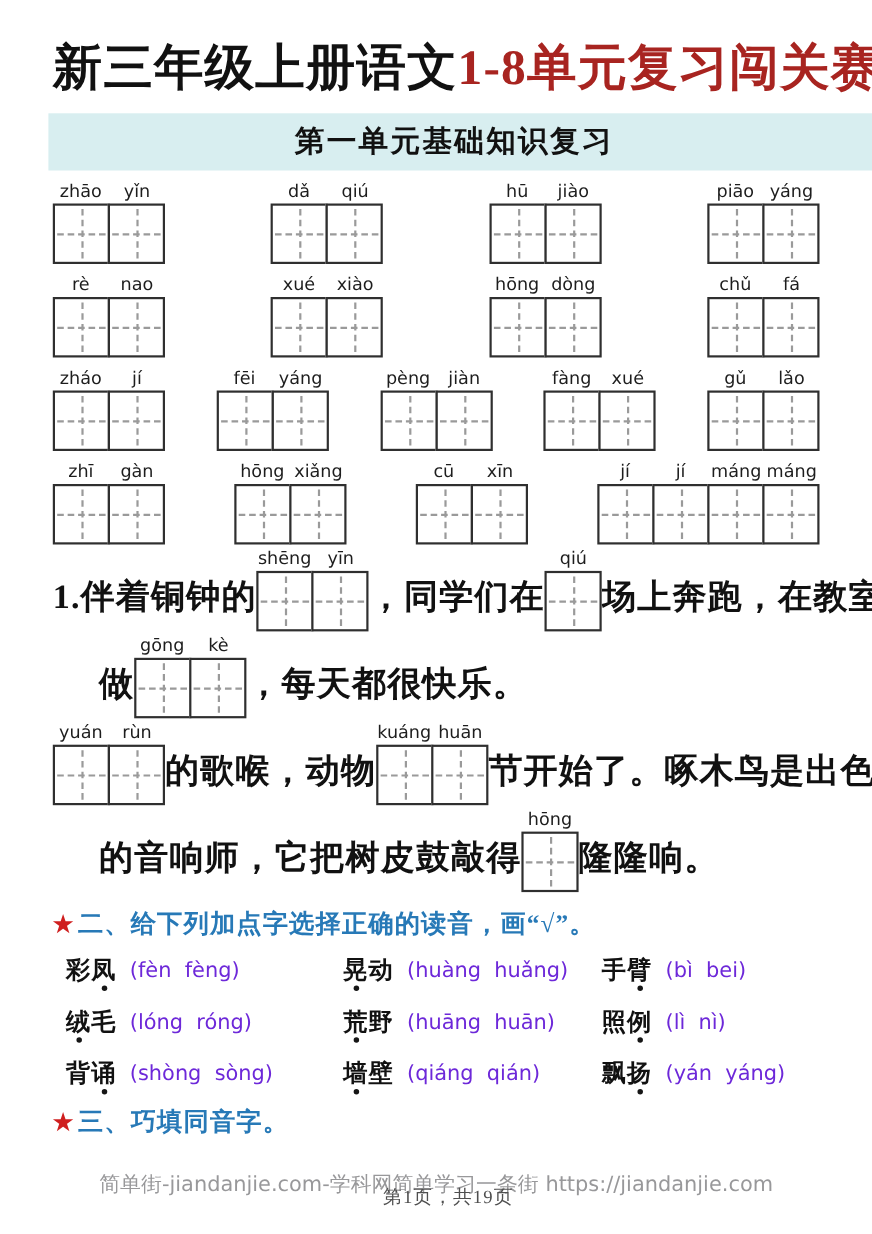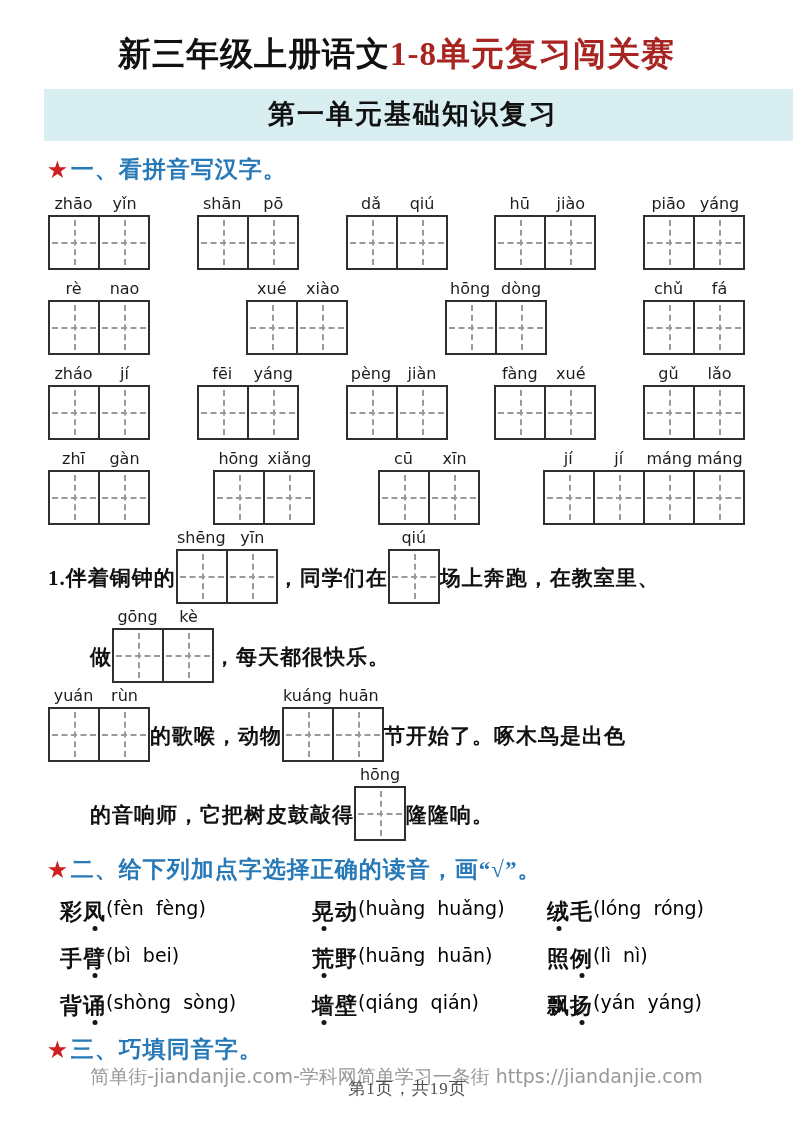--- a/index.html
+++ b/index.html
@@ -20,21 +20,21 @@
     background:#ffffff;
     font-family:"Liberation Serif","DejaVu Serif",serif;
     color:var(--ink);
     position:relative;overflow:hidden;
   }
   .page{position:relative;width:793px;height:1122px;padding:36px 48px 0 48px;}
 
   
   .title{
     margin:0;text-align:center;white-space:nowrap;
-    font-size:33px;font-weight:bold;letter-spacing:1px;line-height:1.15;
+    font-size:45px;font-weight:bold;letter-spacing:1px;line-height:1.15;
   }
   .title .red{color:var(--accent-red);}
 
   
   .banner{
     margin:15px -48px 0 -4px;
     background:var(--banner-bg);
     text-align:center;font-size:27px;font-weight:bold;
     padding:7px 11px 9px 0;letter-spacing:2px;
   }
@@ -67,39 +67,39 @@
   }
   .tian::after{
     content:'';position:absolute;top:50%;left:2px;right:2px;
     border-top:2px dashed var(--dash);
   }
 
   
   .fs-line{display:flex;align-items:flex-end;margin-top:3px;}
   .fs-line.indent{margin-left:42px;}
   .fs-text{
-    font-size:21px;font-weight:bold;letter-spacing:1px;
+    font-size:31px;font-weight:bold;letter-spacing:1px;
     padding-bottom:13px;white-space:pre;line-height:1.2;
   }
 
   
   .read-grid{
     display:grid;grid-template-columns:252px 235px auto;
     margin:12px 0 0 12px;row-gap:17px;
   }
-  .read-item{display:flex;align-items:flex-start;}
+  .read-item{display:flex;align-items:center;gap:12px;}
   .read-word{font-size:22px;font-weight:bold;letter-spacing:1px;}
   .ch{position:relative;display:inline-block;}
   .ch.dotted::after{
     content:'';position:absolute;left:50%;transform:translateX(-50%);
     bottom:-4px;width:5px;height:5px;border-radius:50%;background:#161616;
   }
   .read-choices{
     font-family:"DejaVu Sans","Liberation Sans",sans-serif;
-    font-size:19px;color:#000000;white-space:pre;
+    font-size:19px;color:#6d28d9;white-space:pre;
   }
 
   
   .footer{position:absolute;left:0;right:0;bottom:12px;height:46px;text-align:center;}
   .watermark{
     color:var(--watermark-gray);font-size:19px;
     font-family:"DejaVu Sans","Liberation Sans",sans-serif;
   }
   .pagenum{
     position:absolute;left:0;right:0;top:13px;
@@ -108,40 +108,27 @@
 </style>
 </head>
 <body>
 
 <div class="page">
 
   <h1 class="title"><span>新三年级上册语文</span><span class="red">1-8单元复习闯关赛</span></h1>
 
   <div class="banner">第一单元基础知识复习</div>
 
-  <div class="section-head">
-    <span class="star">★</span><span>一、看拼音写汉字。</span>
-  </div>
 
   <div id="pinyin-grid">
       <div class="py-row">
         <div class="py-group">
           <div class="py-label">
             <span class="syl">zhāo</span>
             <span class="syl">yǐn</span>
-          </div>
-          <div class="boxes">
-            <div class="tian"></div>
-            <div class="tian"></div>
-          </div>
-        </div>
-        <div class="py-group">
-          <div class="py-label">
-            <span class="syl">shān</span>
-            <span class="syl">pō</span>
           </div>
           <div class="boxes">
             <div class="tian"></div>
             <div class="tian"></div>
           </div>
         </div>
         <div class="py-group">
           <div class="py-label">
             <span class="syl">dǎ</span>
             <span class="syl">qiú</span>
@@ -398,26 +385,26 @@
   <div id="reading-grid" class="read-grid">
       <div class="read-item">
         <span class="read-word"><span class="ch">彩</span><span class="ch dotted">凤</span></span>
         <span class="read-choices">(fèn  fèng)</span>
       </div>
       <div class="read-item">
         <span class="read-word"><span class="ch dotted">晃</span><span class="ch">动</span></span>
         <span class="read-choices">(huàng  huǎng)</span>
       </div>
       <div class="read-item">
+        <span class="read-word"><span class="ch">手</span><span class="ch dotted">臂</span></span>
+        <span class="read-choices">(bì  bei)</span>
+      </div>
+      <div class="read-item">
         <span class="read-word"><span class="ch dotted">绒</span><span class="ch">毛</span></span>
         <span class="read-choices">(lóng  róng)</span>
-      </div>
-      <div class="read-item">
-        <span class="read-word"><span class="ch">手</span><span class="ch dotted">臂</span></span>
-        <span class="read-choices">(bì  bei)</span>
       </div>
       <div class="read-item">
         <span class="read-word"><span class="ch dotted">荒</span><span class="ch">野</span></span>
         <span class="read-choices">(huāng  huān)</span>
       </div>
       <div class="read-item">
         <span class="read-word"><span class="ch">照</span><span class="ch dotted">例</span></span>
         <span class="read-choices">(lì  nì)</span>
       </div>
       <div class="read-item">

